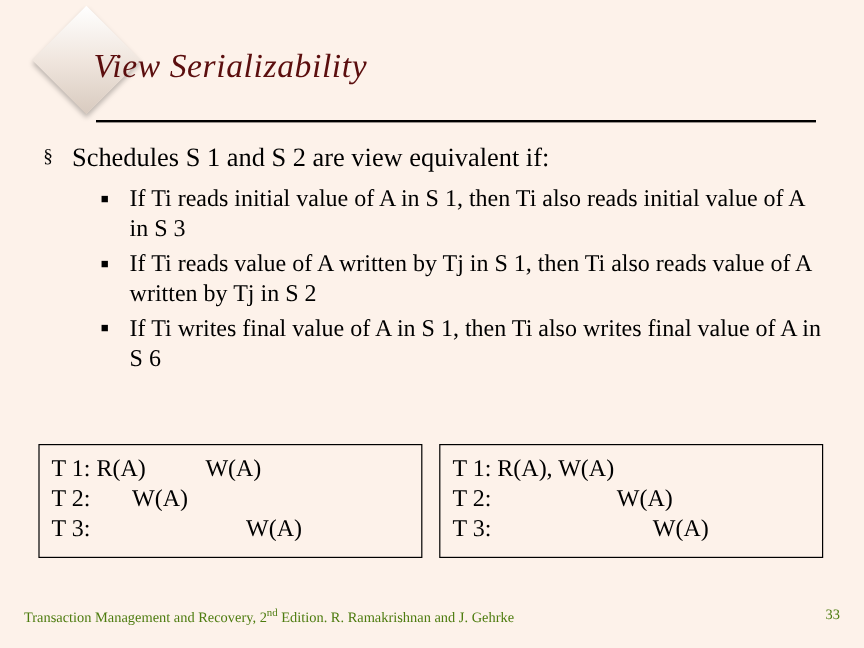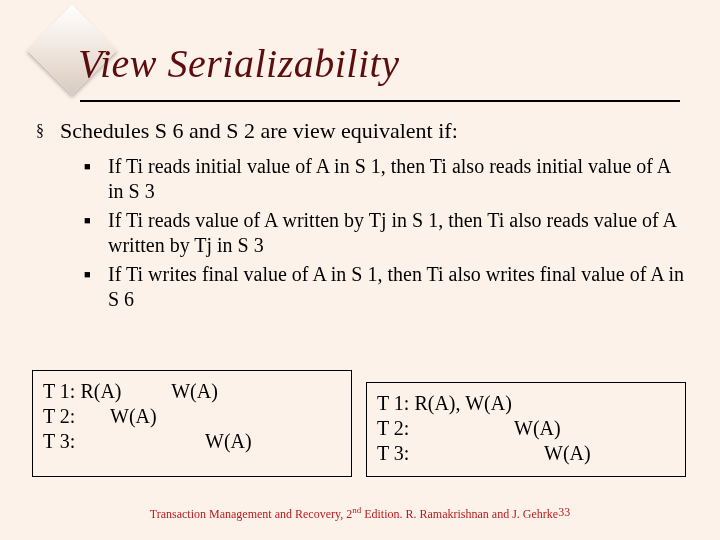--- a/index.html
+++ b/index.html
@@ -20,21 +20,21 @@
     width: 64px;
     height: 64px;
     transform: rotate(45deg);
     background: linear-gradient(135deg, #ffffff 0%, #f0e6de 50%, #d8cabf 100%);
     box-shadow: 2px 2px 4px rgba(0,0,0,0.25);
   }
   .title {
     position: absolute;
     top: 40px;
     left: 78px;
-    font-size: 40px;
+    font-size: 28px;
     font-style: italic;
     color: #5b0e0e;
     letter-spacing: 0.5px;
   }
   .title-rule {
     position: absolute;
     top: 100px;
     left: 80px;
     width: 600px;
     height: 2px;
@@ -83,54 +83,54 @@
     border: 1.5px solid #000;
     padding: 8px 10px 10px 10px;
     font-size: 20px;
     line-height: 1.25;
     background: transparent;
   }
   .box .row {
     white-space: pre;
   }
   .box1 { width: 298px; }
-  .box2 { width: 298px; margin-top: 12px; }
+  .box2 { width: 298px; }
   .footer {
     position: absolute;
     bottom: 18px;
     left: 20px;
     right: 20px;
     display: flex;
-    justify-content: center;
+    justify-content: space-between;
     font-size: 12px;
-    color: #b91c1c;
+    color: #4d7c0f;
   }
   .footer sup { font-size: 9px; }
 </style>
 </head>
 <body>
 
 <div class="diamond"></div>
 
 <div class="title">View Serializability</div>
 <div class="title-rule"></div>
 
 <div class="body">
   <div class="lvl1">
     <span class="bullet">§</span>
-    <span>Schedules S 6 and S 2 are view equivalent if:</span>
+    <span>Schedules S 1 and S 2 are view equivalent if:</span>
   </div>
   <div class="lvl2-group">
     <div class="lvl2">
       <span class="bullet">■</span>
       <span>If Ti reads initial value of A in S 1, then Ti also reads initial value of A in S 3</span>
     </div>
     <div class="lvl2">
       <span class="bullet">■</span>
-      <span>If Ti reads value of A written by Tj in S 1, then Ti also reads value of A written by Tj in S 3</span>
+      <span>If Ti reads value of A written by Tj in S 1, then Ti also reads value of A written by Tj in S 2</span>
     </div>
     <div class="lvl2">
       <span class="bullet">■</span>
       <span>If Ti writes final value of A in S 1, then Ti also writes final value of A in S 6</span>
     </div>
   </div>
 </div>
 
 <div class="boxes">
   <div class="box box1">

